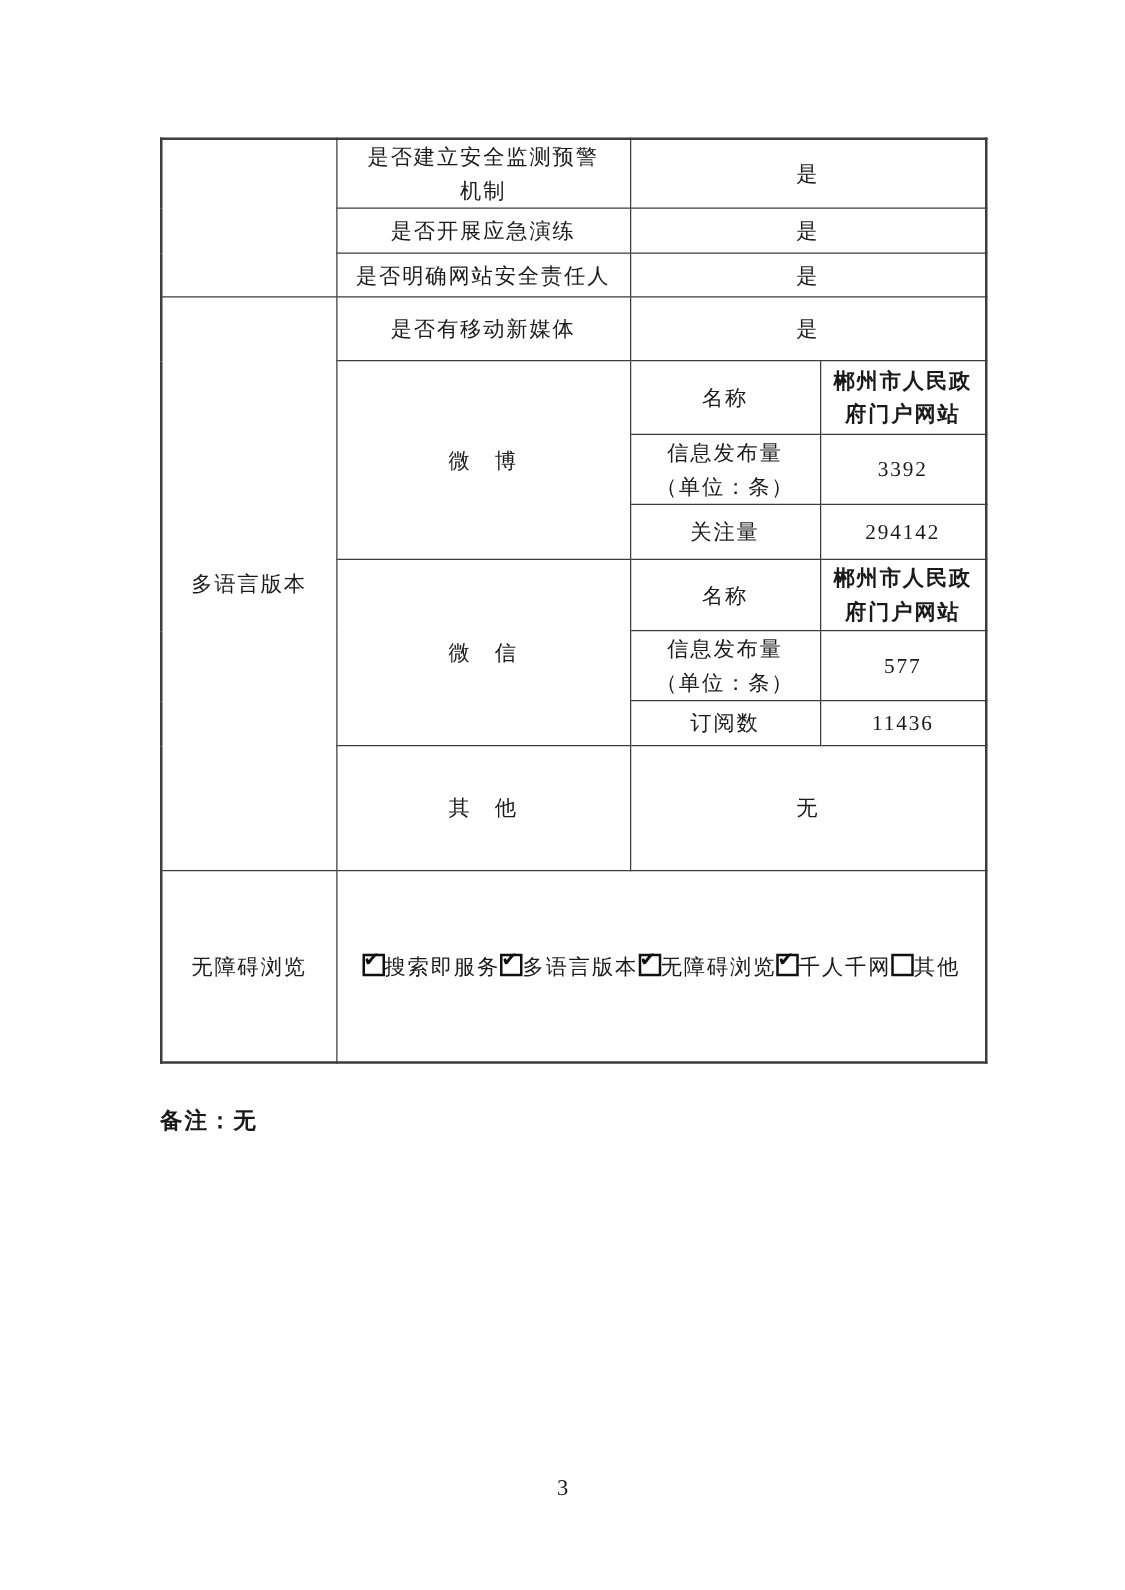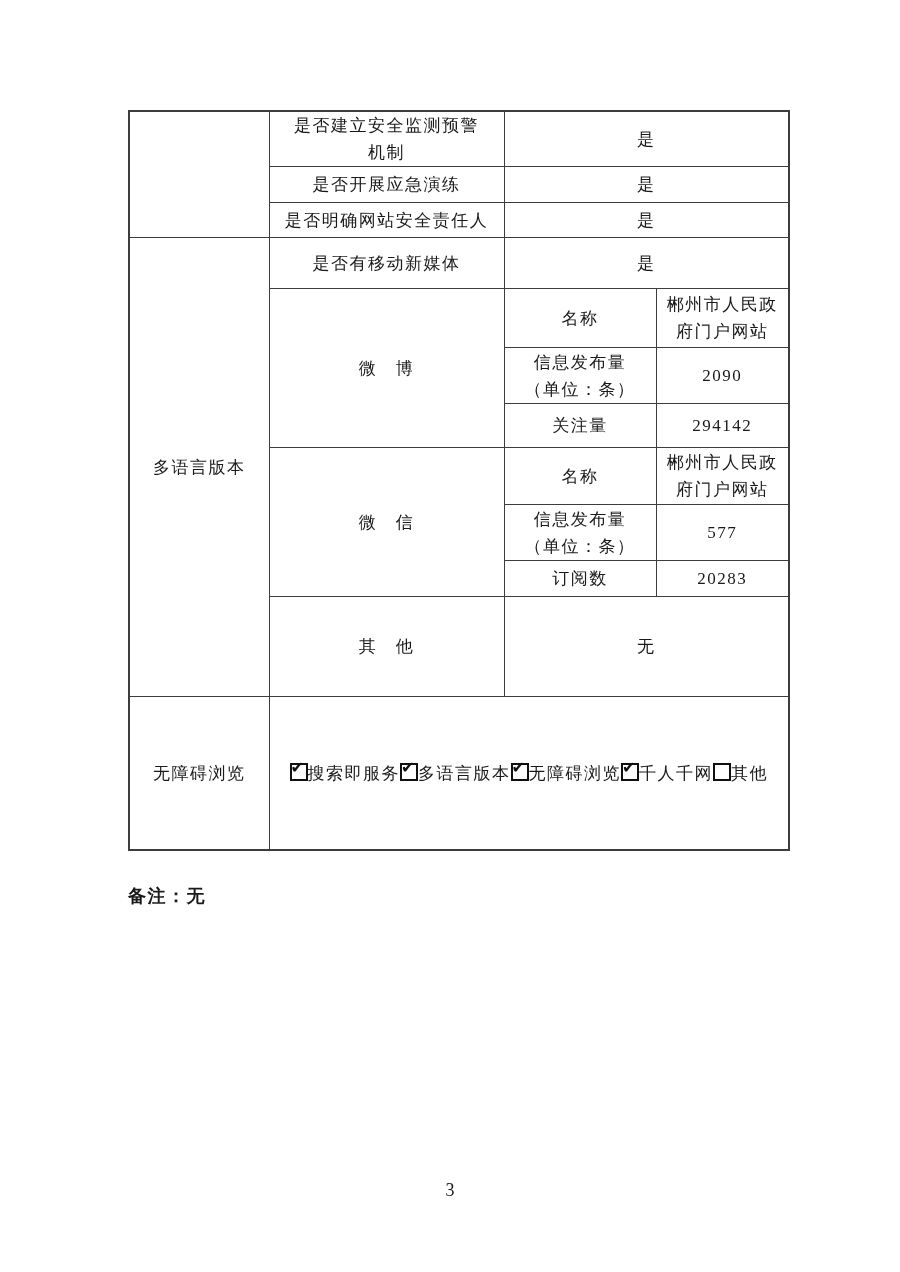--- a/index.html
+++ b/index.html
@@ -20,21 +20,21 @@
   }
   table.report td {
     border:1px solid #3d3d3d;
     text-align:center;
     vertical-align:middle;
     font-size:17px;
     letter-spacing:1.5px;
     line-height:1.6;
     padding:0 6px;
   }
-  td.name-value { padding:0 9px; }
+  td.name-value { padding:0 9px;font-weight:bold; }
   .two-line {
     display:inline-block;
     text-align:center;
     white-space:pre-line;
   }
   td.checkbox-cell {
     letter-spacing:0.5px;
     white-space:nowrap;
     padding:0 2px;
   }
@@ -103,40 +103,40 @@
     </tr>
 
     <tr style="height:59px">
       <td rowspan="3">微　博</td>
       <td>名称</td>
       <td class="name-value">郴州市人民政府门户网站</td>
     </tr>
     <tr style="height:56px">
       <td><span class="two-line">信息发布量
 （单位：条）</span></td>
-      <td>2090</td>
+      <td>3392</td>
     </tr>
     <tr style="height:44px">
       <td>关注量</td>
       <td>294142</td>
     </tr>
 
     <tr style="height:57px">
       <td rowspan="3">微　信</td>
       <td>名称</td>
       <td class="name-value">郴州市人民政府门户网站</td>
     </tr>
     <tr style="height:56px">
       <td><span class="two-line">信息发布量
 （单位：条）</span></td>
       <td>577</td>
     </tr>
     <tr style="height:36px">
       <td>订阅数</td>
-      <td>20283</td>
+      <td>11436</td>
     </tr>
 
     <tr style="height:100px">
       <td>其　他</td>
       <td colspan="2">无</td>
     </tr>
 
     <tr style="height:153px">
       <td>无障碍浏览</td>
       <td colspan="3" class="checkbox-cell">

